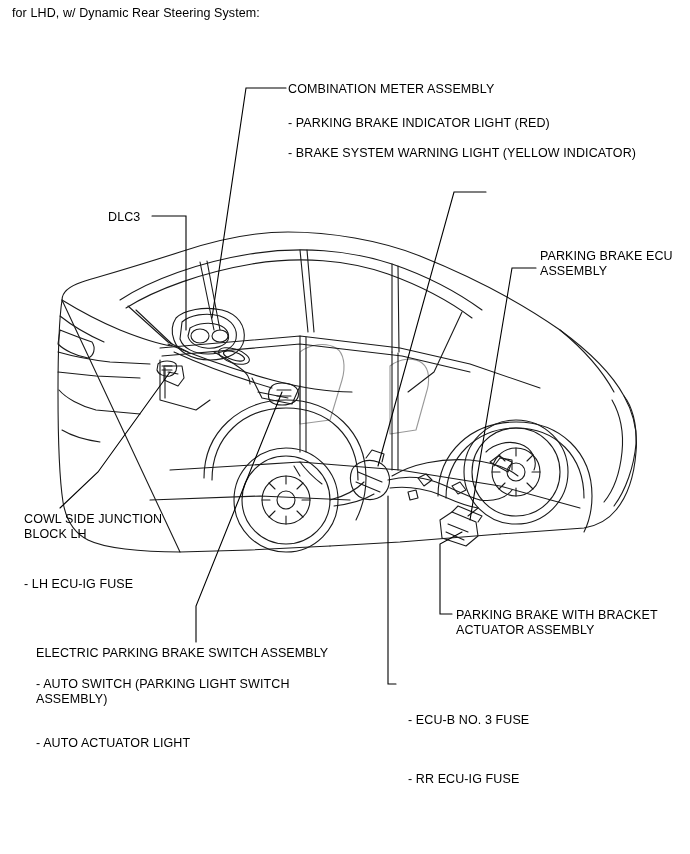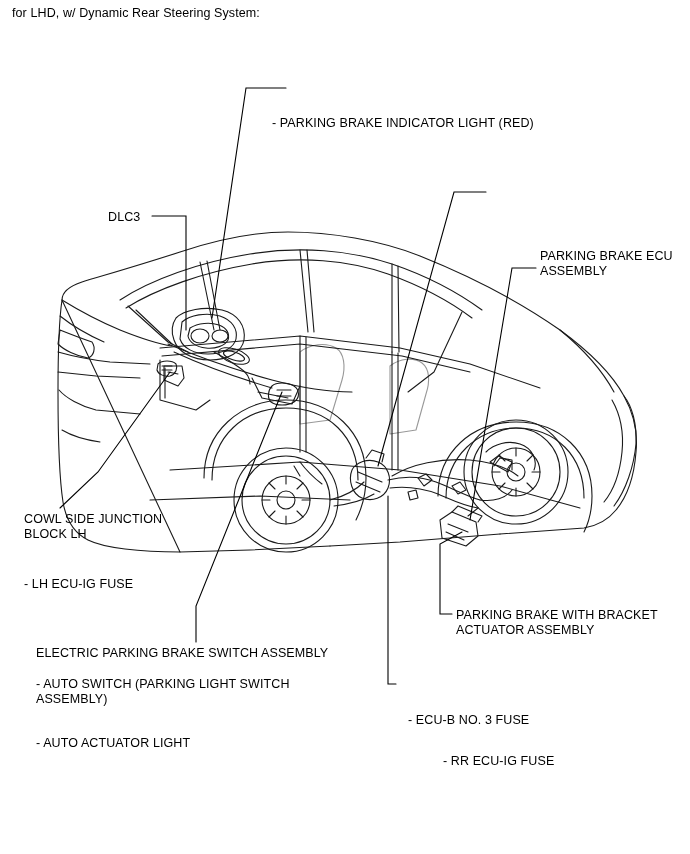--- a/index.html
+++ b/index.html
@@ -215,36 +215,38 @@
       <path d="M60,508 L98,472 L170,372"></path>
 
       <path d="M196,642 L196,606 L282,392"></path>
 
       <path d="M396,684 L388,684 L388,496"></path>
 
       <path d="M452,614 L440,614 L440,544 L462,532"></path>
     </g>
   </svg>
 
-  <div class="lbl" style="left:272px; top:116px;">- PARKING BRAKE INDICATOR LIGHT (RED)</div>
+  <div class="lbl" style="left:288px; top:82px;">COMBINATION METER ASSEMBLY</div>
+  <div class="lbl" style="left:288px; top:116px;">- PARKING BRAKE INDICATOR LIGHT (RED)</div>
+  <div class="lbl" style="left:288px; top:146px;">- BRAKE SYSTEM WARNING LIGHT (YELLOW INDICATOR)</div>
 
 
   <div class="lbl multi" style="left:540px; top:249px;">PARKING BRAKE ECU
 ASSEMBLY</div>
 
   <div class="lbl" style="left:108px; top:210px;">DLC3</div>
 
   <div class="lbl multi" style="left:24px; top:512px;">COWL SIDE JUNCTION
 BLOCK LH</div>
   <div class="lbl" style="left:24px; top:577px;">- LH ECU-IG FUSE</div>
 
   <div class="lbl" style="left:36px; top:646px;">ELECTRIC PARKING BRAKE SWITCH ASSEMBLY</div>
   <div class="lbl multi" style="left:36px; top:677px;">- AUTO SWITCH (PARKING LIGHT SWITCH
 ASSEMBLY)</div>
   <div class="lbl" style="left:36px; top:736px;">- AUTO ACTUATOR LIGHT</div>
 
   <div class="lbl multi" style="left:456px; top:608px;">PARKING BRAKE WITH BRACKET
 ACTUATOR ASSEMBLY</div>
 
   <div class="lbl" style="left:408px; top:713px;">- ECU-B NO. 3 FUSE</div>
-  <div class="lbl" style="left:408px; top:754px;margin-left:35px;">- RR ECU-IG FUSE</div>
+  <div class="lbl" style="left:408px; top:772px;">- RR ECU-IG FUSE</div>
 
 </div>
 
 </body></html>

